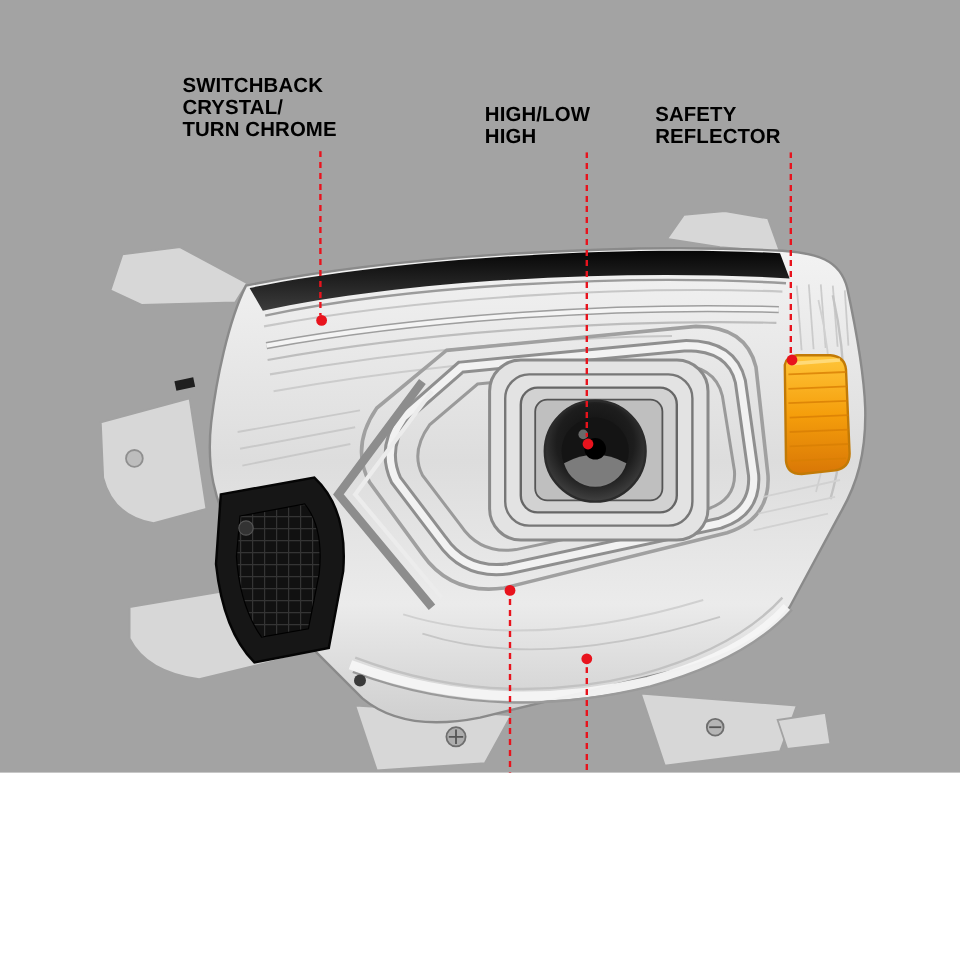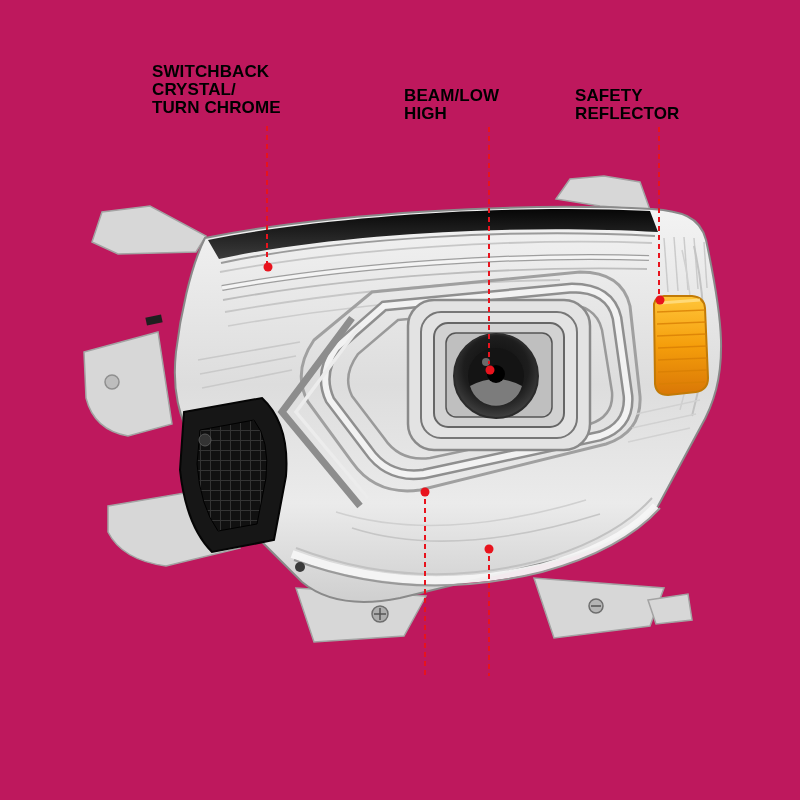--- a/index.html
+++ b/index.html
@@ -1,17 +1,17 @@
 <!DOCTYPE html>
 <html style="--accent: #e8131d;"><head>
 <meta charset="utf-8">
 <style>
   html,body{margin:0;padding:0;background:#ffffff;}
   .stage{
-    position:relative;width:800px;height:800px;background:#be185d;
+    position:relative;width:800px;height:644px;background:#a3a3a3;
     font-family:"Liberation Sans",sans-serif;overflow:hidden;
   }
   .art{position:absolute;left:0;top:0;}
   .callout-label{
     position:absolute;font-weight:700;font-size:17px;line-height:18px;
     letter-spacing:.1px;color:#000;white-space:nowrap;z-index:3;
   }
   .callout-label span{display:block;}
   .leader{
     position:absolute;width:2px;z-index:2;
@@ -172,27 +172,27 @@
 
   <div class="callout-label" style="left:152px;top:63px">
     <span>SWITCHBACK</span>
     <span>CRYSTAL/</span>
     <span>TURN CHROME</span>
   </div>
   <div class="leader" style="left:266px;top:126px;height:137px"></div>
   <div class="dot" style="left:268px;top:267px"></div>
 
   <div class="callout-label" style="left:404px;top:87px">
-    <span>BEAM/LOW</span>
+    <span>HIGH/LOW</span>
     <span>HIGH</span>
   </div>
   <div class="leader" style="left:488px;top:127px;height:237px"></div>
   <div class="dot" style="left:490px;top:370px"></div>
 
-  <div class="callout-label" style="left:575px;top:87px">
+  <div class="callout-label" style="left:546px;top:87px">
     <span>SAFETY</span>
     <span>REFLECTOR</span>
   </div>
   <div class="leader" style="left:658px;top:127px;height:168px"></div>
   <div class="dot" style="left:660px;top:300px"></div>
 
   <div class="leader" style="left:424px;top:499px;height:177px"></div>
   <div class="dot" style="left:425px;top:492px"></div>
 
   <div class="leader" style="left:488px;top:556px;height:120px"></div>

